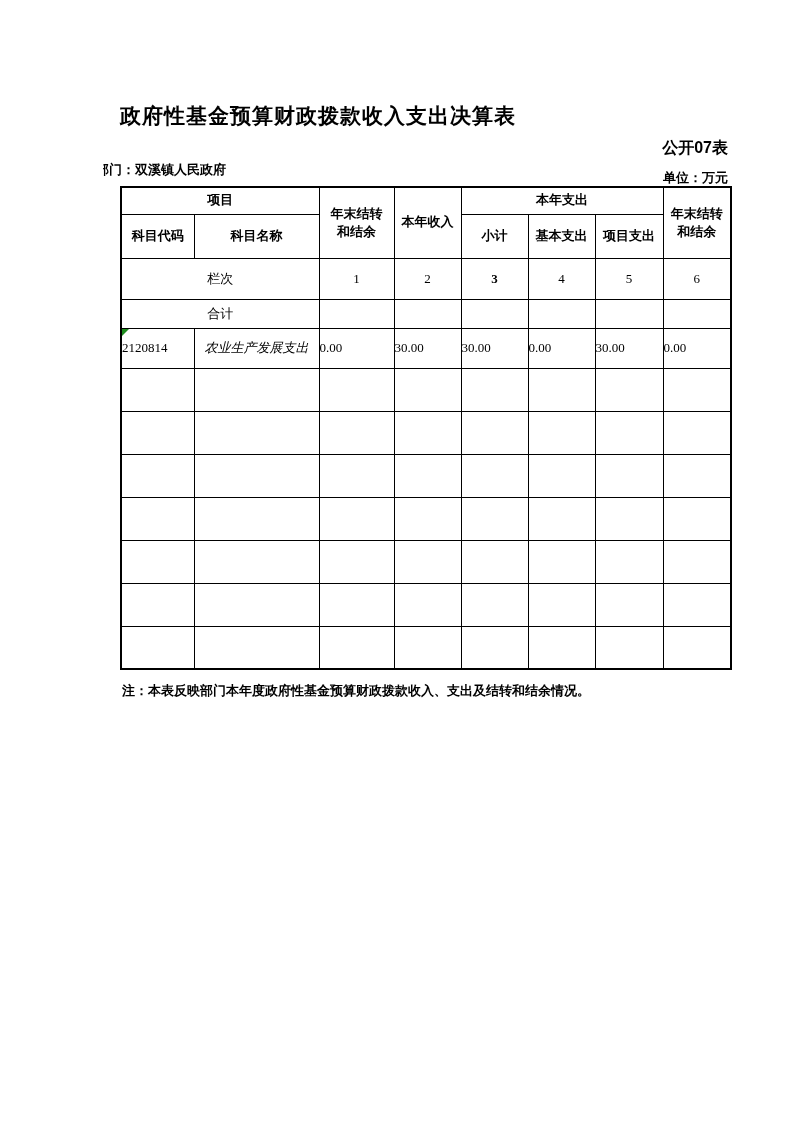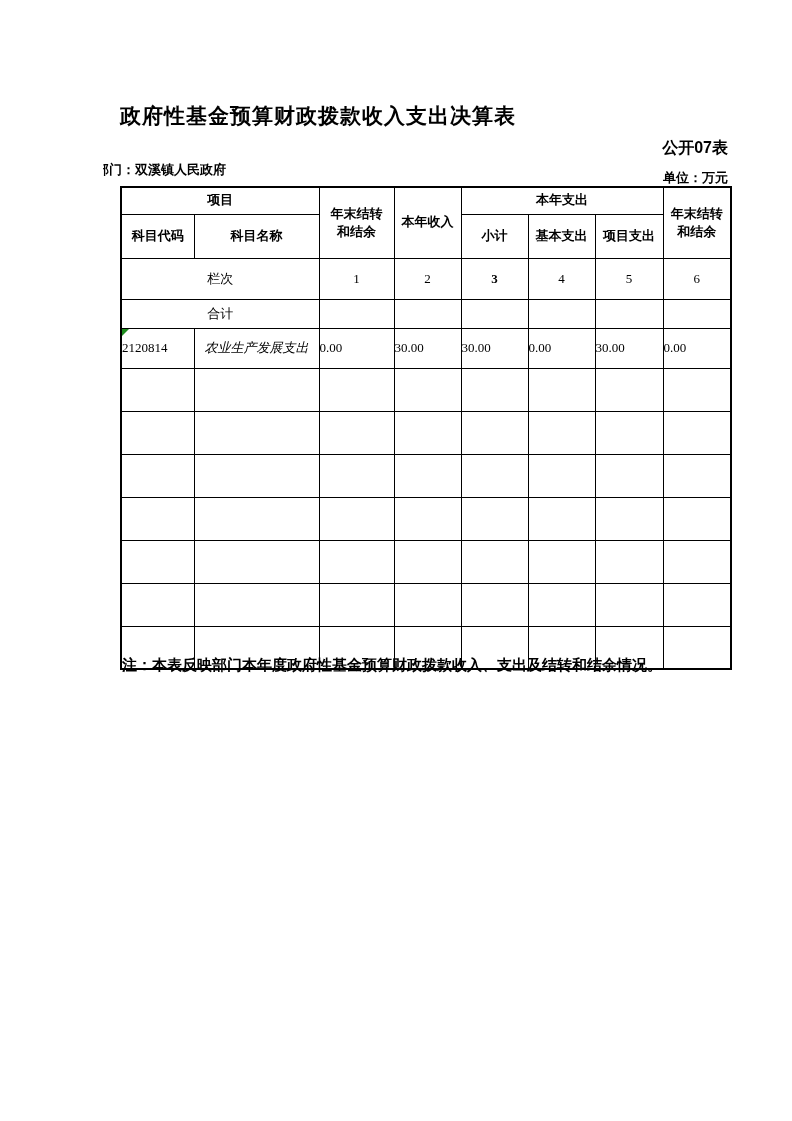--- a/index.html
+++ b/index.html
@@ -40,21 +40,21 @@
   td.code-cell{
     text-align:left;padding-left:7px;position:relative;
     font-family:"Liberation Serif","DejaVu Serif",serif;font-size:13px;
   }
   td.name-cell{text-align:center;padding-left:4px;font-size:13px;font-style:italic;}
   .err-triangle{
     position:absolute;top:0;left:0;width:0;height:0;
     border-top:7px solid #1e8c1e;border-right:7px solid transparent;
   }
   .note-line{
-    position:absolute;top:656px;left:2px;font-size:15px;font-weight:600;white-space:nowrap;
+    position:absolute;top:682px;left:2px;font-size:13px;font-weight:600;white-space:nowrap;
   }
   tr.r-head1{height:27px;padding-left:32px;}
   tr.r-head2{height:44px;}
   tr.r-index{height:41px;}
   tr.r-total{height:29px;}
   tr.r-data{height:40px;}
   tr.r-empty{height:43px;}
 </style>
 </head>
 <body>

